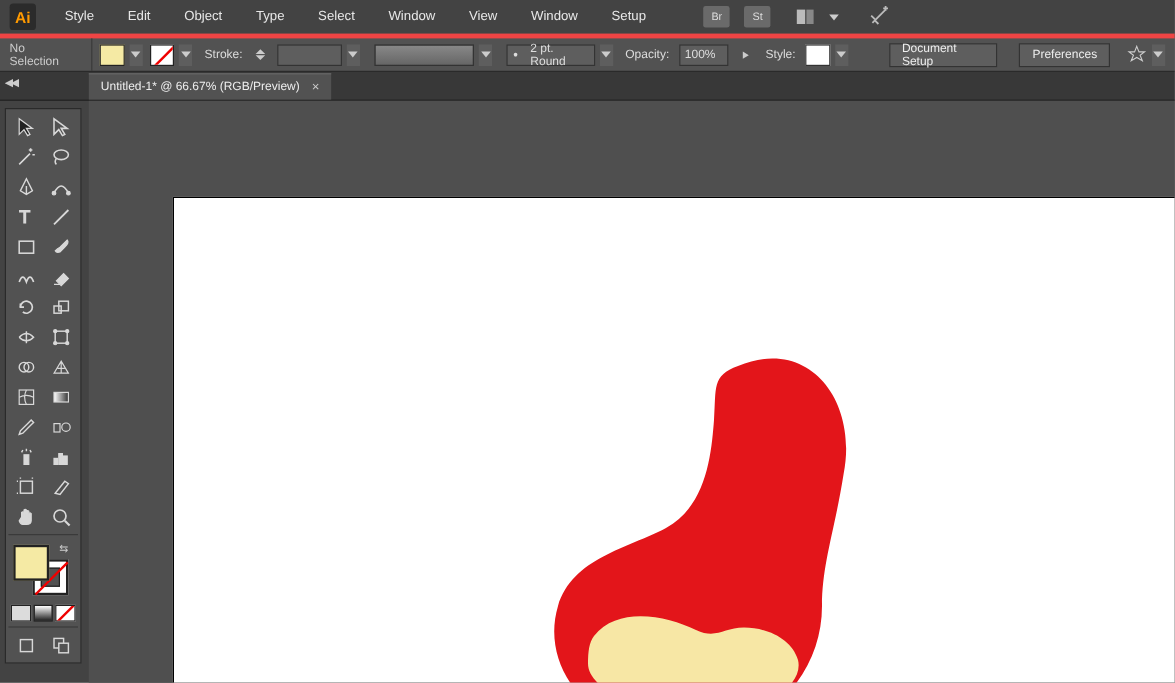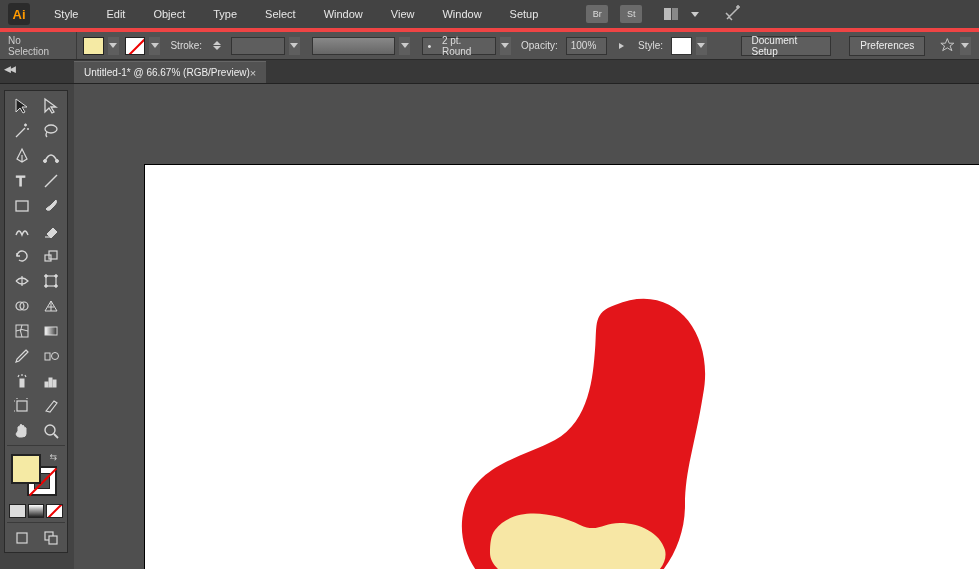--- a/index.html
+++ b/index.html
@@ -33,21 +33,21 @@
   .brush-sel{display:flex;align-items:center;height:18px;background:#5e5e5e;border:1px solid #333;margin-left:6px}
   .brush-sel .dot{width:14px;text-align:center}
   .brush-sel .txt{padding:0 6px;font-size:10px}
   .opacity-box{width:44px;height:18px;background:#5e5e5e;border:1px solid #333;display:flex;align-items:center;padding:0 4px;font-size:10px;margin-left:2px}
   .arrow-r{width:14px;height:18px;display:flex;align-items:center;justify-content:center;margin-left:2px}
   .style-sw{width:22px;height:18px;background:#fff;border:1px solid #333;margin-left:2px}
   .btn{height:20px;padding:0 10px;background:#5e5e5e;border:1px solid #333;display:flex;align-items:center;font-size:10px;color:#eee;margin-left:12px;cursor:pointer}
   .star-icon{margin-left:8px;width:18px;height:18px}
   
   .tabs{height:24px;background:#383838;display:flex;align-items:flex-end;padding-left:74px;border-bottom:1px solid #222}
-  .tab{height:22px;background:#525252;display:flex;align-items:center;padding:0 10px;font-size:10px;color:#eee;gap:0;border-top:1px solid #666}
+  .tab{height:22px;background:#525252;display:flex;align-items:center;padding:0 10px;font-size:10px;color:#eee;gap:10px;border-top:1px solid #666}
   .tab .close{font-size:11px;color:#ccc;cursor:pointer}
   .panel-collapse{position:absolute;left:4px;top:64px;font-size:9px;color:#ccc;cursor:pointer;letter-spacing:-2px}
   
   .tools{position:absolute;left:4px;top:90px;width:64px;background:#525252;border:1px solid #2a2a2a;display:flex;flex-wrap:wrap;padding:2px}
   .tool{width:29px;height:25px;display:flex;align-items:center;justify-content:center;cursor:pointer;position:relative}
   .tool svg{width:18px;height:18px;fill:#d8d8d8;stroke:#d8d8d8}
   .tools-sep{width:100%;height:1px;background:#3a3a3a;margin:2px 0}
   
   .fillstroke{width:60px;height:48px;position:relative;margin:4px 0 2px 0}
   .fs-fill{position:absolute;left:4px;top:2px;width:30px;height:30px;background:#f5eaa4;border:2px solid #222;z-index:2}

